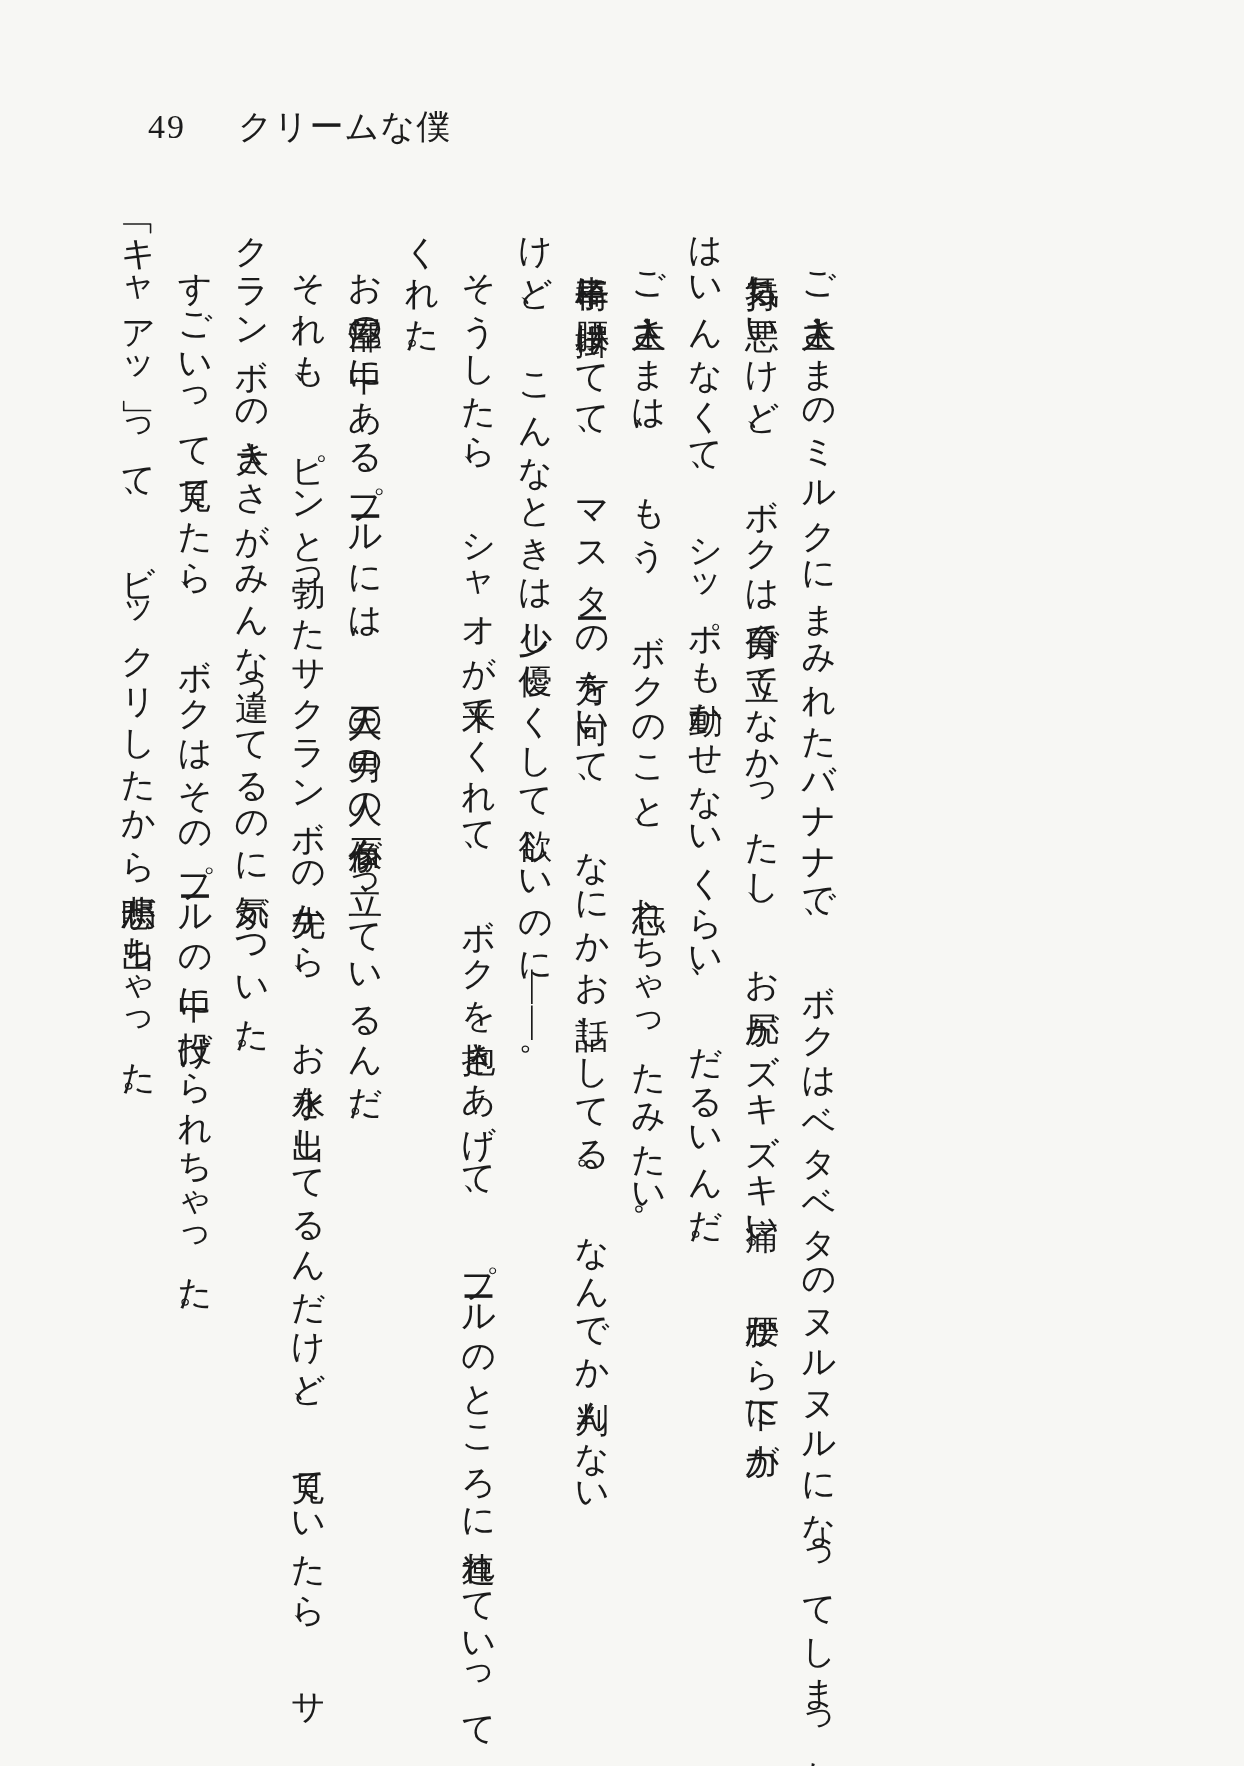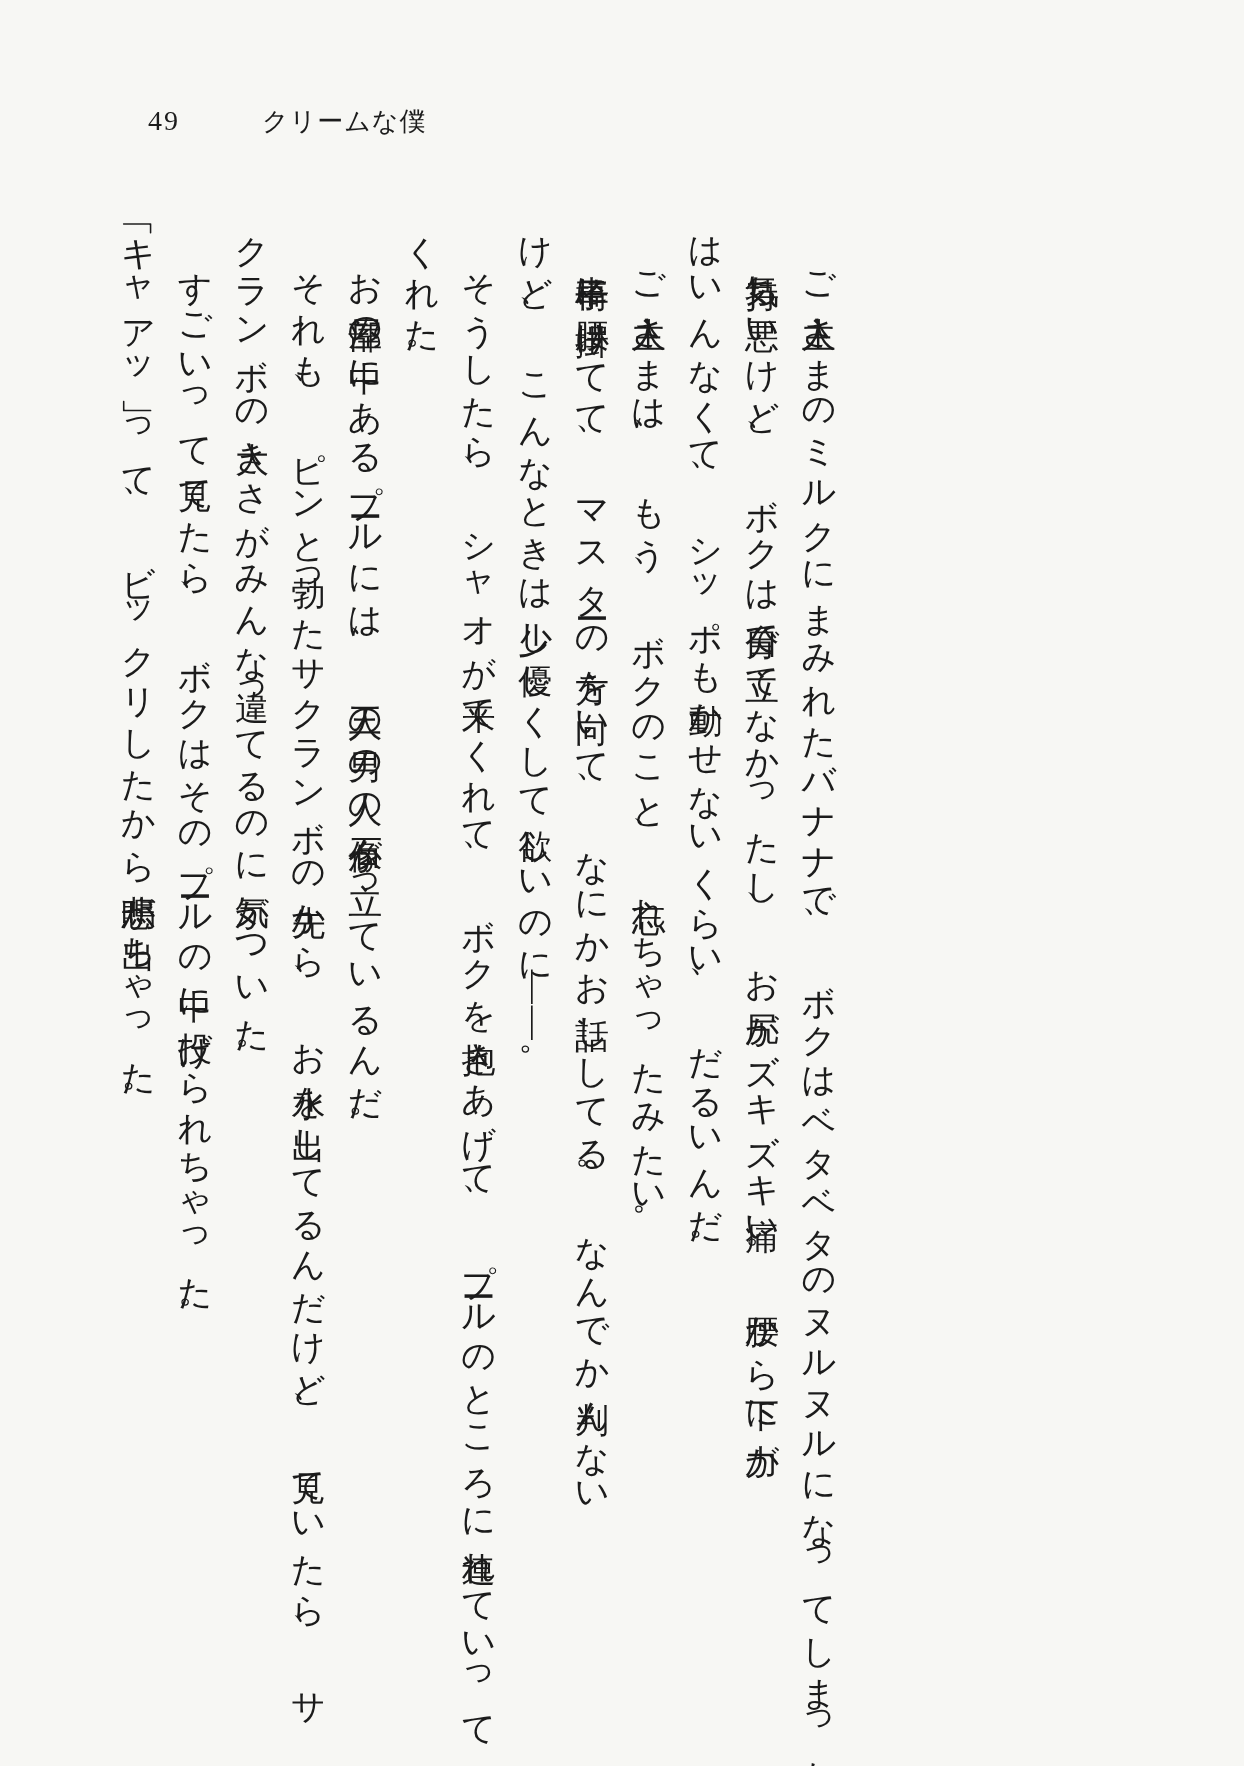--- a/index.html
+++ b/index.html
@@ -16,26 +16,26 @@
     color: #1c1c1c;
   }
   .header {
     position: absolute;
     left: 148px; top: 104px;
     display: flex;
     align-items: baseline;
     white-space: nowrap;
   }
   .page-number {
-    font-size: 28px;
+    font-size: 34px;
     letter-spacing: 2px;
   }
   .running-title {
-    font-size: 26px;
-    margin-left: 82px;
+    font-size: 34px;
+    margin-left: 52px;
     letter-spacing: 1px;
   }
   .text-block {
     position: absolute;
     left: 0; top: 0;
     width: 1244px; height: 1766px;
   }
   .tcol {
     position: absolute;
     writing-mode: vertical-rl;

